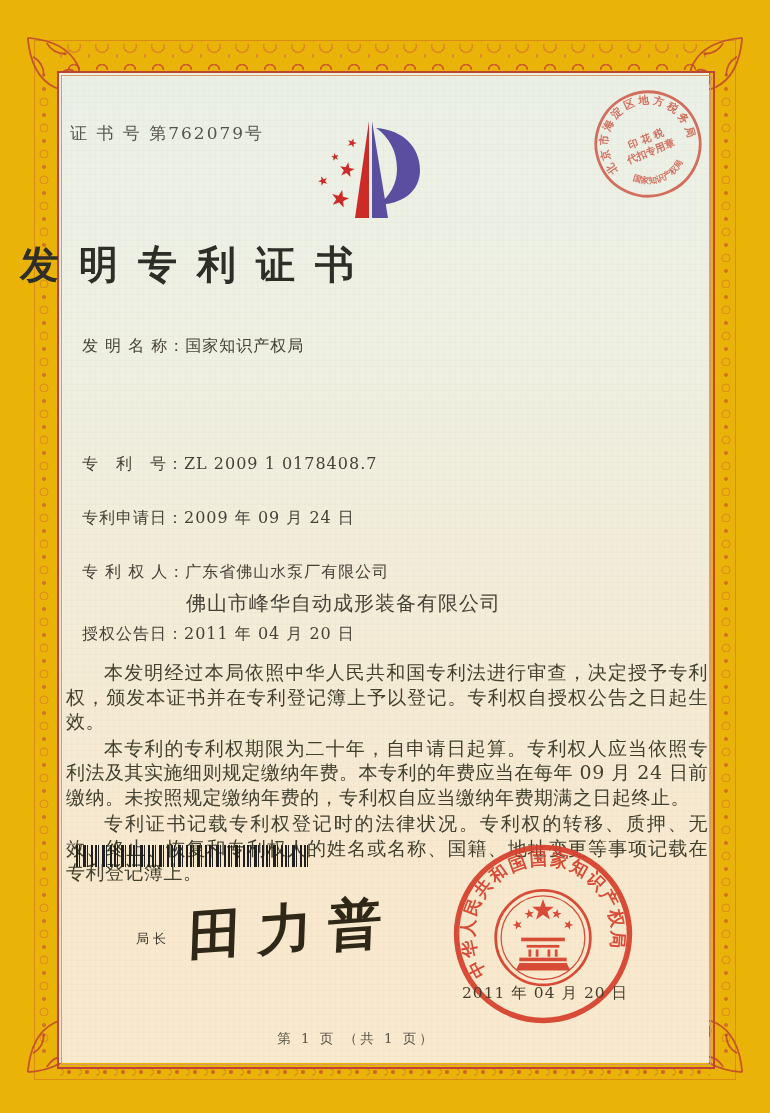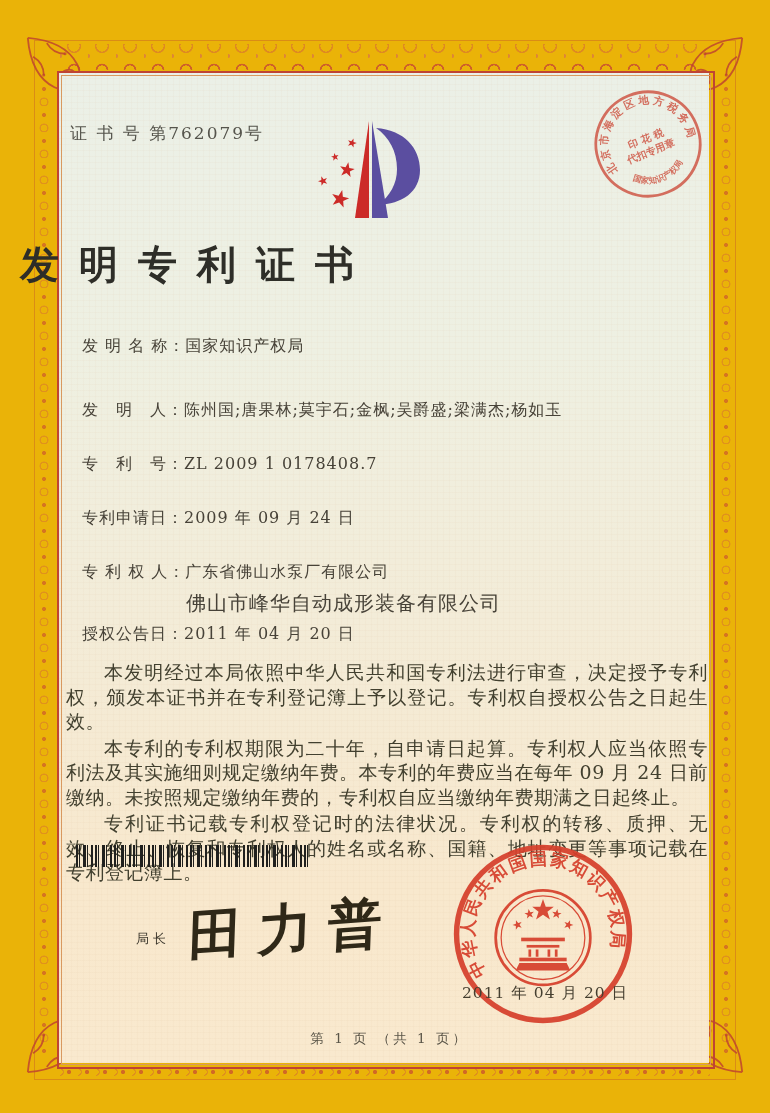--- a/index.html
+++ b/index.html
@@ -108,21 +108,21 @@
   .seal{position:absolute; left:452px; top:843px; width:182px; height:182px; opacity:.93;}
   .seal-date{
     position:absolute; left:462px; top:983px; width:180px;
     font-size:15.5px; letter-spacing:1px; color:#463f30; z-index:4;
   }
   .tax-seal{
     position:absolute; left:592px; top:88px; width:112px; height:112px;
     transform:rotate(-22deg); opacity:.85;
   }
   .footer{
-    position:absolute; left:244px; top:1030px; width:225px; text-align:right;
+    position:absolute; left:244px; top:1030px; width:225px; text-align:center;
     font-size:13.5px; letter-spacing:3px; color:#5a5548;
   }
 </style>
 </head>
 <body>
 
 <div class="page">
 
   <div class="outer-rule"></div>
   <div class="band top"></div>
@@ -205,23 +205,20 @@
       <use href="#star5" transform="translate(29,39) scale(.40) rotate(-12)" fill="#cc2b28"></use>
       <use href="#star5" transform="translate(41,52) scale(.78) rotate(10)" fill="#cc2b28"></use>
       <use href="#star5" transform="translate(17,63) scale(.50) rotate(-20)" fill="#cc2b28"></use>
       <use href="#star5" transform="translate(34,81) scale(.92) rotate(14)" fill="#cc2b28"></use>
     </svg>
 
     <div class="title">发明专利证书</div>
 
     <div class="row" style="top:336px">
       <span class="flabel">发 明 名 称：</span><span class="fvalue">国家知识产权局</span>
-    </div>
-    <div class="row" style="top:400px">
-      <span class="flabel">发　明　人：</span><span class="fvalue">陈州国;唐果林;莫宇石;金枫;吴爵盛;梁满杰;杨如玉</span>
     </div>
     <div class="row" style="top:454px">
       <span class="flabel">专　利　号：</span><span class="fvalue">ZL 2009 1 0178408.7</span>
     </div>
     <div class="row" style="top:508px">
       <span class="flabel">专利申请日：</span><span class="fvalue">2009 年 09 月 24 日</span>
     </div>
     <div class="row" style="top:562px">
       <span class="flabel">专 利 权 人：</span><span class="fvalue">广东省佛山水泵厂有限公司</span>
     </div>

